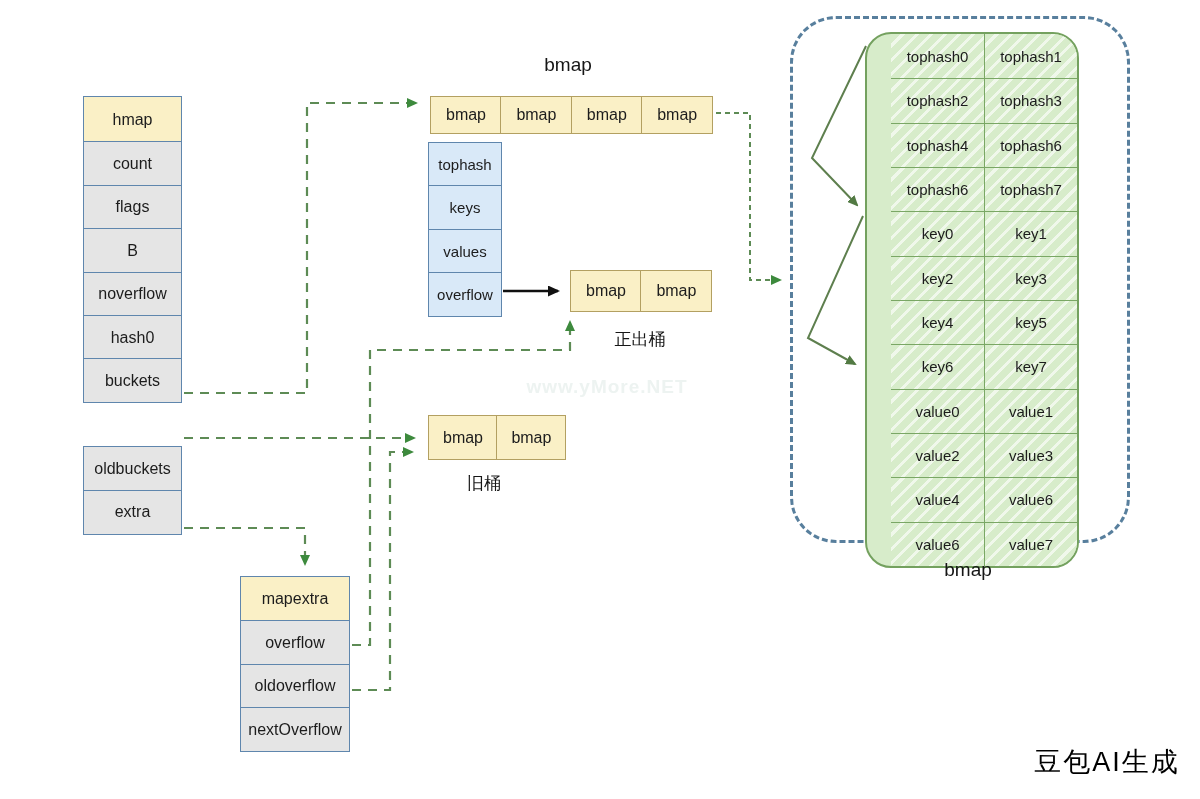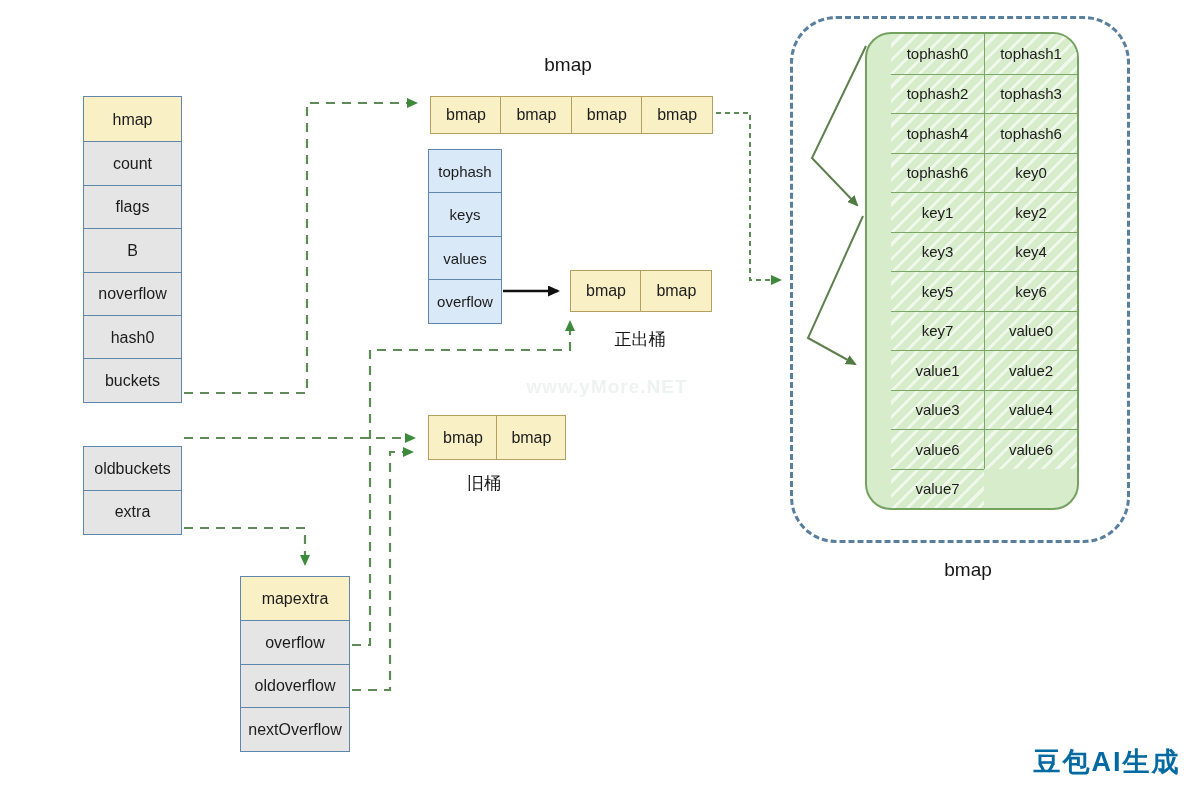--- a/index.html
+++ b/index.html
@@ -31,21 +31,21 @@
   }
   .bcell.first{margin-left:0;}
 
   
   .ecol{display:flex;flex-direction:column;}
   .ecell{
     box-sizing:border-box;border:1.6px solid #5f86ad;margin-top:-1.6px;
     background:#d9e9f8;font-size:15px;
     display:flex;align-items:center;justify-content:center;
   }
-  .ecell.first{margin-top:15px;}
+  .ecell.first{margin-top:8px;}
 
   
   .container-dashed{
     box-sizing:border-box;
     border:3px dashed #587f9d;border-radius:46px;
   }
 
   
   .gtable{
     box-sizing:border-box;display:grid;grid-template-columns:1fr 1fr;grid-auto-rows:1fr;
@@ -63,21 +63,21 @@
   .gcell:nth-child(even){border-left:1px solid #7aa765;}
   .gcell:nth-child(n+3){border-top:1px solid #7aa765;}
 
   .label{font-size:17px;color:#161616;}
   .title{font-size:19px;color:#161616;}
 
   .wm-center{
     font-size:19px;font-weight:bold;color:#edf3f1;letter-spacing:1px;
   }
   .wm-corner{
-    font-size:27px;font-weight:bold;color:#0369a1;letter-spacing:2px;
+    font-size:27px;font-weight:normal;color:#000000;letter-spacing:2px;
   }
   svg.overlay{position:absolute;left:0;top:0;pointer-events:none;}
 </style>
 </head>
 <body>
 
 <div class="abs struct" style="left:83px;top:96px;width:99px;">
   <div class="srow yellow first" style="height:47px;">hmap</div>
   <div class="srow" style="height:45px;">count</div>
   <div class="srow" style="height:45px;">flags</div>
@@ -119,28 +119,29 @@
 
 <div class="abs struct" style="left:240px;top:576px;width:110px;">
   <div class="srow yellow first" style="height:46px;">mapextra</div>
   <div class="srow" style="height:45px;">overflow</div>
   <div class="srow" style="height:45px;">oldoverflow</div>
   <div class="srow" style="height:45px;">nextOverflow</div>
 </div>
 
 <div class="abs container-dashed" style="left:790px;top:16px;width:340px;height:527px;"></div>
 
-<div class="abs gtable" style="left:865px;top:32px;width:214px;height:478px;padding-left:24px;">
+<div class="abs gtable" style="left:865px;top:32px;width:214px;height:536px;padding-left:24px;">
   <div class="gcell">tophash0</div>
   <div class="gcell">tophash1</div>
   <div class="gcell">tophash2</div>
   <div class="gcell">tophash3</div>
   <div class="gcell">tophash4</div>
   <div class="gcell">tophash6</div>
   <div class="gcell">tophash6</div>
+  <div class="gcell">tophash7</div>
   <div class="gcell">key0</div>
   <div class="gcell">key1</div>
   <div class="gcell">key2</div>
   <div class="gcell">key3</div>
   <div class="gcell">key4</div>
   <div class="gcell">key5</div>
   <div class="gcell">key6</div>
   <div class="gcell">key7</div>
   <div class="gcell">value0</div>
   <div class="gcell">value1</div>

